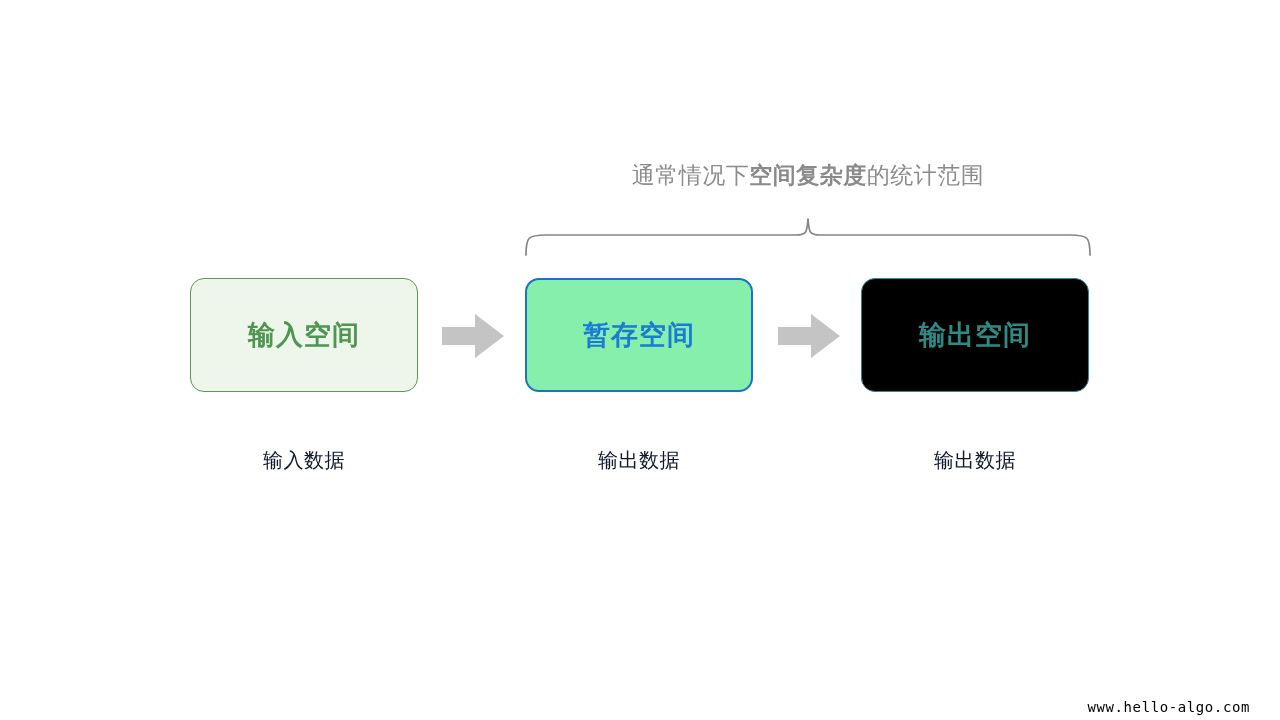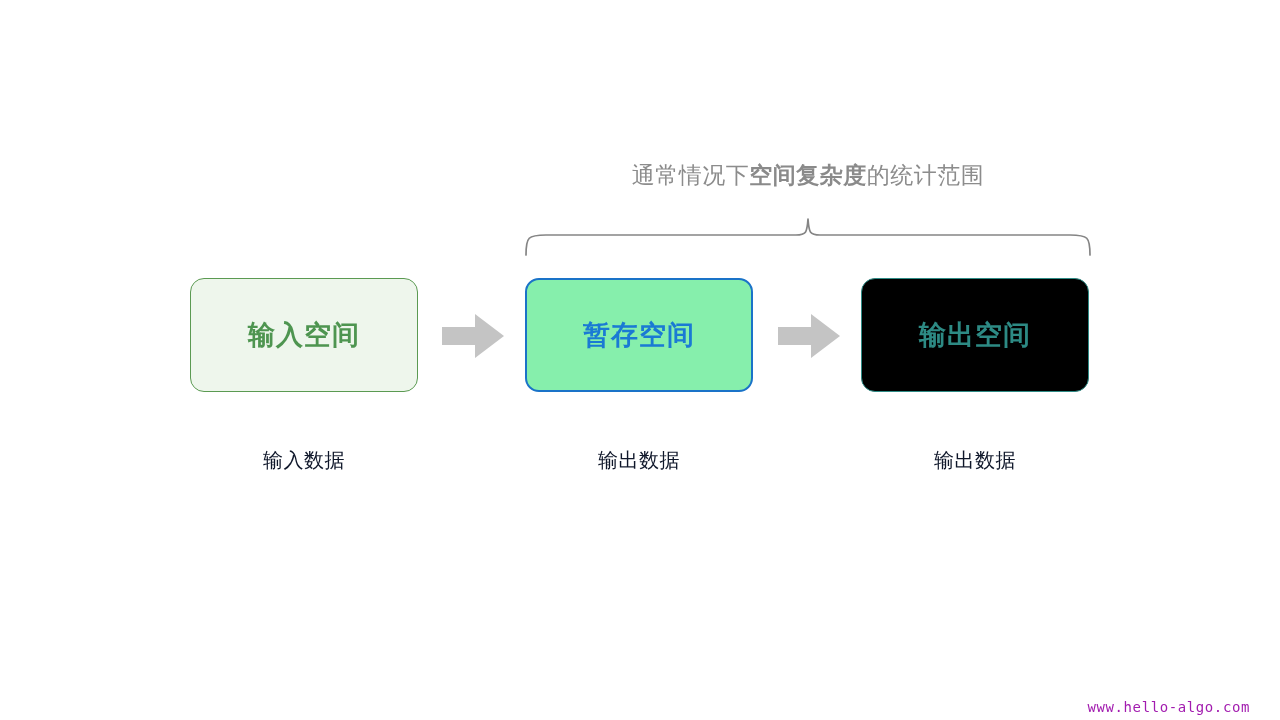--- a/index.html
+++ b/index.html
@@ -115,21 +115,21 @@
     white-space: nowrap;
   }
 
   
   .watermark {
     position: absolute;
     right: 30px;
     bottom: 17px;
     font-family: "DejaVu Sans Mono", "Liberation Mono", monospace;
     font-size: 14px;
-    color: #a21caf;
+    color: #000000;
     letter-spacing: 0.6px;
   }
 </style>
 </head>
 <body>
 
 <div id="canvas">
 
   <div class="brace-caption"><span>通常情况下</span><span class="strong">空间复杂度</span><span>的统计范围</span></div>
 

